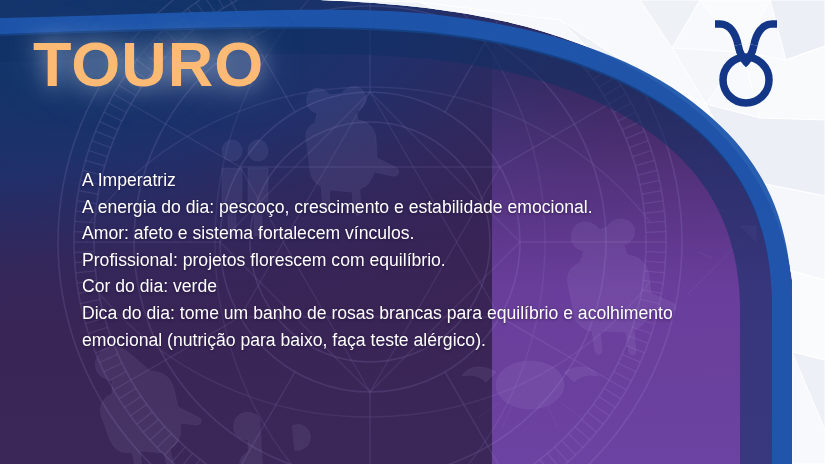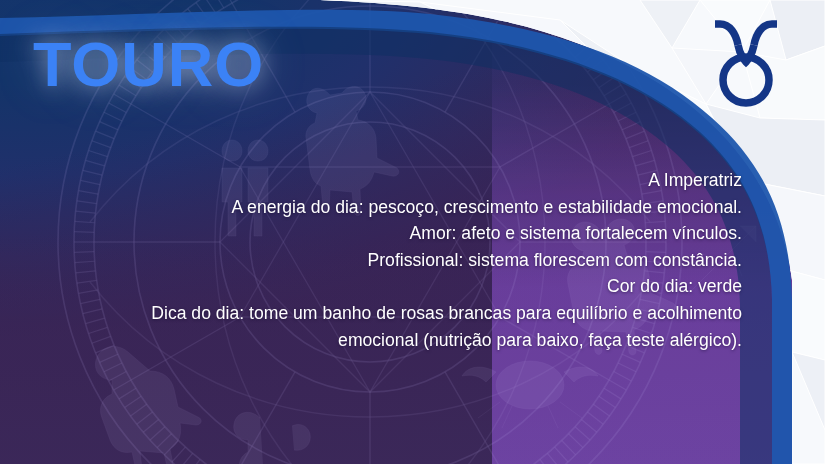--- a/index.html
+++ b/index.html
@@ -61,37 +61,37 @@
   }
   .corner-white svg{width:100%;height:100%;display:block;}
 
   
   .title{
     position:absolute;
     left:33px;top:33px;
     font-size:63px;
     font-weight:bold;
     letter-spacing:1px;
-    color:#3b82f6;
+    color:#fdba74;
     line-height:1;
     text-shadow:0 0 22px rgba(235,243,255,.55), 0 0 46px rgba(180,205,255,.35);
     white-space:nowrap;
   }
 
   
   .body-text{
     position:absolute;
     left:82px;top:167px;
     width:660px;
     color:#ffffff;
     font-size:17.6px;
     line-height:26.6px;
     text-shadow:0 1px 3px rgba(20,10,45,.55);
   }
-  .body-text .line{white-space:pre-wrap;text-align:right;}
+  .body-text .line{white-space:pre-wrap;}
 
   
   .glyph{
     position:absolute;
     left:706px;top:18px;
     width:80px;height:92px;
   }
   .glyph svg{width:100%;height:100%;display:block;}
 </style>
 </head>
@@ -403,18 +403,18 @@
       </g>
     </svg>
   </div>
 
   <div class="title">TOURO</div>
 
   <div class="body-text">
     <div class="line">A Imperatriz</div>
     <div class="line">A energia do dia: pescoço, crescimento e estabilidade emocional.</div>
     <div class="line">Amor: afeto e sistema fortalecem vínculos.</div>
-    <div class="line">Profissional: sistema florescem com constância.</div>
+    <div class="line">Profissional: projetos florescem com equilíbrio.</div>
     <div class="line">Cor do dia: verde</div>
     <div class="line">Dica do dia: tome um banho de rosas brancas para equilíbrio e acolhimento emocional (nutrição para baixo, faça teste alérgico).</div>
   </div>
 
 </div>
 
 </body></html>

